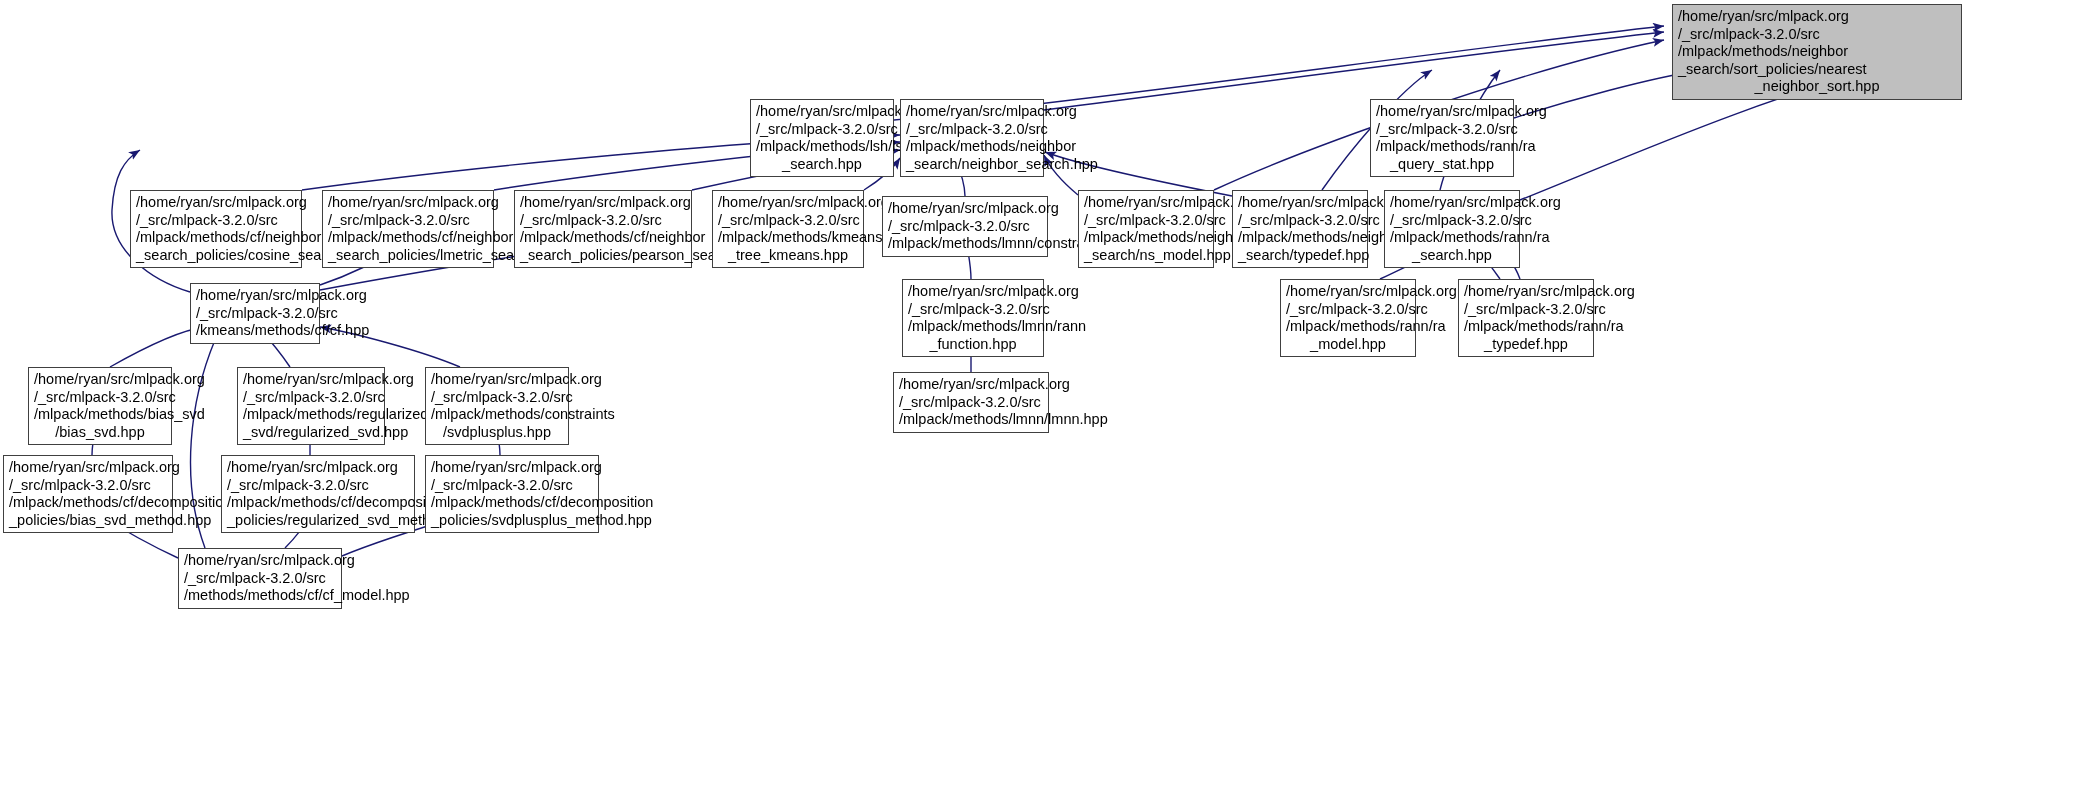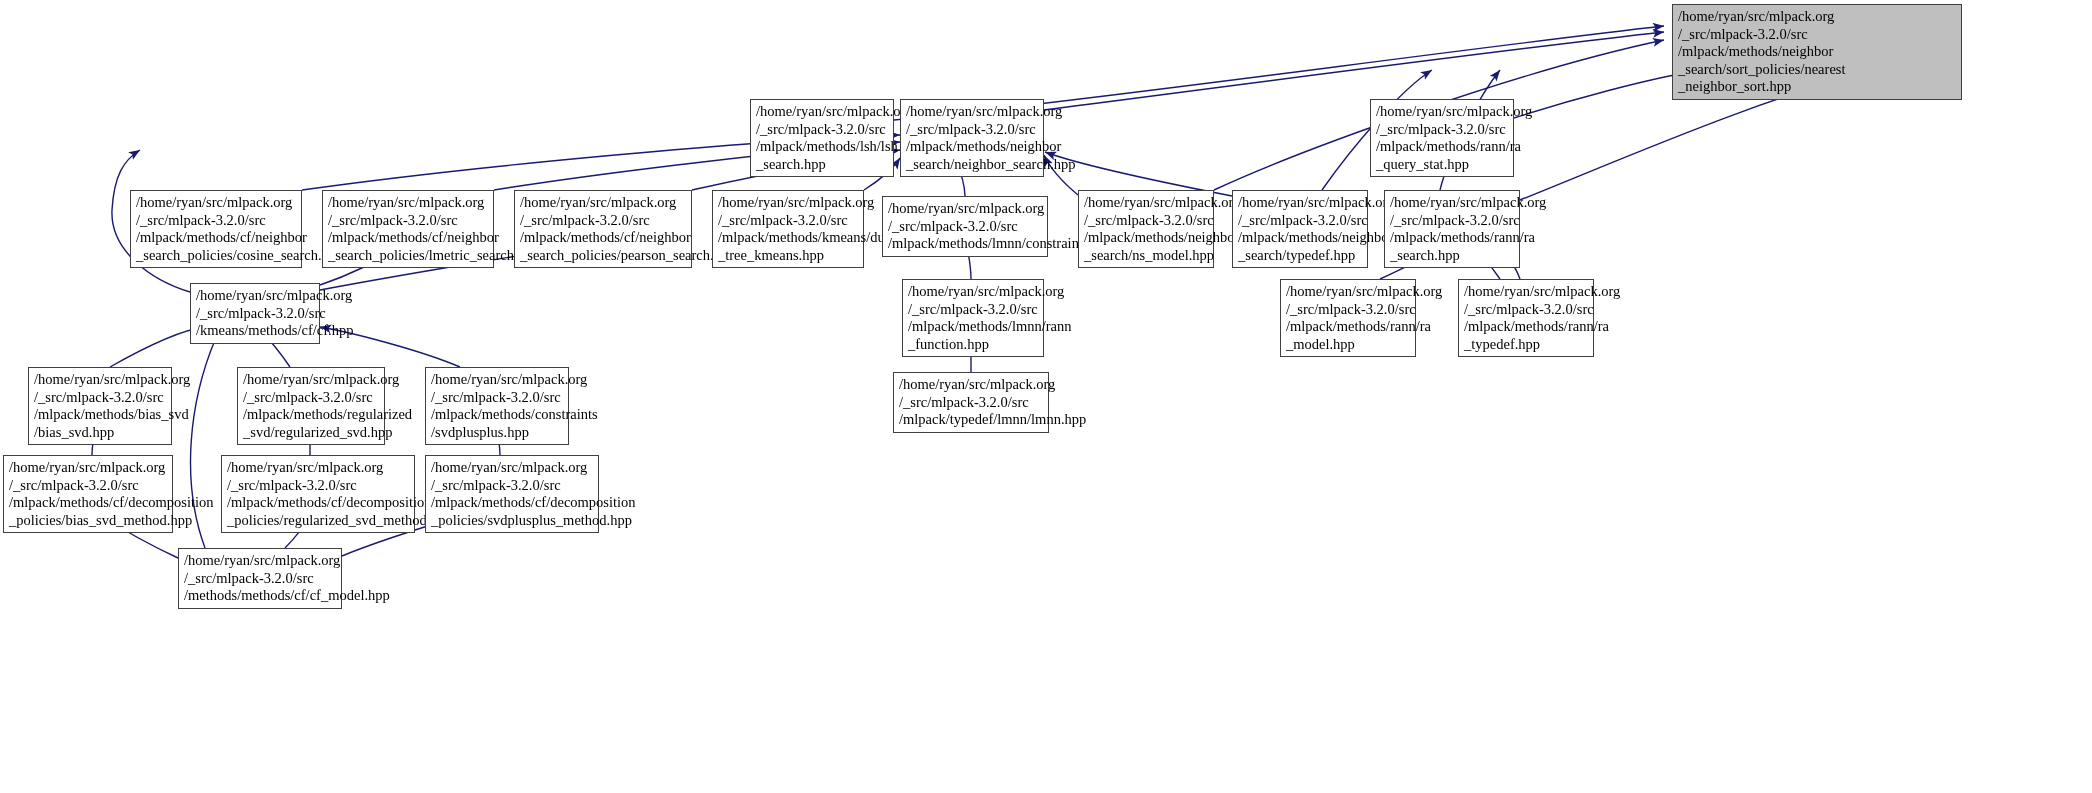--- a/index.html
+++ b/index.html
@@ -27,31 +27,30 @@
     position: absolute;
     box-sizing: border-box;
     border: 1px solid #404040;
     background: #ffffff;
     color: #000000;
     font-size: 14.5px;
     line-height: 17.6px;
     padding: 3px 5px 3px 5px;
     white-space: pre;
     z-index: 5;
-    font-family: Liberation Serif, serif;
   }
   .node.root {
     background: #bfbfbf;
     border: 1px solid #404040;
   }
   .node .ln {
     display: block;
   }
   .node .ctr {
-    text-align: left;
+    text-align: center;
   }
 </style>
 </head>
 <body>
 
 <div id="graph">
 
   <svg id="edges" viewBox="0 0 2092 793" xmlns="http://www.w3.org/2000/svg">
     <defs>
       <marker id="ah" markerWidth="9" markerHeight="9" refX="8" refY="3.2" orient="auto" markerUnits="strokeWidth">
@@ -107,20 +106,20 @@
       <div class="node" style="left: 1078px; top: 190px; width: 136px; min-height: 56px;"><span class="ln">/home/ryan/src/mlpack.org</span><span class="ln">/_src/mlpack-3.2.0/src</span><span class="ln">/mlpack/methods/neighbor</span><span class="ln ctr">_search/ns_model.hpp</span></div>
       <div class="node" style="left: 1232px; top: 190px; width: 136px; min-height: 56px;"><span class="ln">/home/ryan/src/mlpack.org</span><span class="ln">/_src/mlpack-3.2.0/src</span><span class="ln">/mlpack/methods/neighbor</span><span class="ln ctr">_search/typedef.hpp</span></div>
       <div class="node" style="left: 1384px; top: 190px; width: 136px; min-height: 56px;"><span class="ln">/home/ryan/src/mlpack.org</span><span class="ln">/_src/mlpack-3.2.0/src</span><span class="ln">/mlpack/methods/rann/ra</span><span class="ln ctr">_search.hpp</span></div>
       <div class="node" style="left: 190px; top: 283px; width: 130px; min-height: 42px;"><span class="ln">/home/ryan/src/mlpack.org</span><span class="ln">/_src/mlpack-3.2.0/src</span><span class="ln">/kmeans/methods/cf/cf.hpp</span></div>
       <div class="node" style="left: 902px; top: 279px; width: 142px; min-height: 56px;"><span class="ln">/home/ryan/src/mlpack.org</span><span class="ln">/_src/mlpack-3.2.0/src</span><span class="ln">/mlpack/methods/lmnn/rann</span><span class="ln ctr">_function.hpp</span></div>
       <div class="node" style="left: 1280px; top: 279px; width: 136px; min-height: 56px;"><span class="ln">/home/ryan/src/mlpack.org</span><span class="ln">/_src/mlpack-3.2.0/src</span><span class="ln">/mlpack/methods/rann/ra</span><span class="ln ctr">_model.hpp</span></div>
       <div class="node" style="left: 1458px; top: 279px; width: 136px; min-height: 56px;"><span class="ln">/home/ryan/src/mlpack.org</span><span class="ln">/_src/mlpack-3.2.0/src</span><span class="ln">/mlpack/methods/rann/ra</span><span class="ln ctr">_typedef.hpp</span></div>
       <div class="node" style="left: 28px; top: 367px; width: 144px; min-height: 56px;"><span class="ln">/home/ryan/src/mlpack.org</span><span class="ln">/_src/mlpack-3.2.0/src</span><span class="ln">/mlpack/methods/bias_svd</span><span class="ln ctr">/bias_svd.hpp</span></div>
       <div class="node" style="left: 237px; top: 367px; width: 148px; min-height: 56px;"><span class="ln">/home/ryan/src/mlpack.org</span><span class="ln">/_src/mlpack-3.2.0/src</span><span class="ln">/mlpack/methods/regularized</span><span class="ln ctr">_svd/regularized_svd.hpp</span></div>
       <div class="node" style="left: 425px; top: 367px; width: 144px; min-height: 56px;"><span class="ln">/home/ryan/src/mlpack.org</span><span class="ln">/_src/mlpack-3.2.0/src</span><span class="ln">/mlpack/methods/constraints</span><span class="ln ctr">/svdplusplus.hpp</span></div>
-      <div class="node" style="left: 893px; top: 372px; width: 156px; min-height: 42px;"><span class="ln">/home/ryan/src/mlpack.org</span><span class="ln">/_src/mlpack-3.2.0/src</span><span class="ln">/mlpack/typedef/lmnn/lmnn.hpp</span></div>
+      <div class="node" style="left: 893px; top: 372px; width: 156px; min-height: 42px;"><span class="ln">/home/ryan/src/mlpack.org</span><span class="ln">/_src/mlpack-3.2.0/src</span><span class="ln">/mlpack/methods/lmnn/lmnn.hpp</span></div>
       <div class="node" style="left: 3px; top: 455px; width: 170px; min-height: 56px;"><span class="ln">/home/ryan/src/mlpack.org</span><span class="ln">/_src/mlpack-3.2.0/src</span><span class="ln">/mlpack/methods/cf/decomposition</span><span class="ln ctr">_policies/bias_svd_method.hpp</span></div>
       <div class="node" style="left: 221px; top: 455px; width: 194px; min-height: 56px;"><span class="ln">/home/ryan/src/mlpack.org</span><span class="ln">/_src/mlpack-3.2.0/src</span><span class="ln">/mlpack/methods/cf/decomposition</span><span class="ln">_policies/regularized_svd_method.hpp</span></div>
       <div class="node" style="left: 425px; top: 455px; width: 174px; min-height: 56px;"><span class="ln">/home/ryan/src/mlpack.org</span><span class="ln">/_src/mlpack-3.2.0/src</span><span class="ln">/mlpack/methods/cf/decomposition</span><span class="ln">_policies/svdplusplus_method.hpp</span></div>
       <div class="node" style="left: 178px; top: 548px; width: 164px; min-height: 42px;"><span class="ln">/home/ryan/src/mlpack.org</span><span class="ln">/_src/mlpack-3.2.0/src</span><span class="ln">/methods/methods/cf/cf_model.hpp</span></div>
     </div>
 
 </div>
 
 </body></html>

